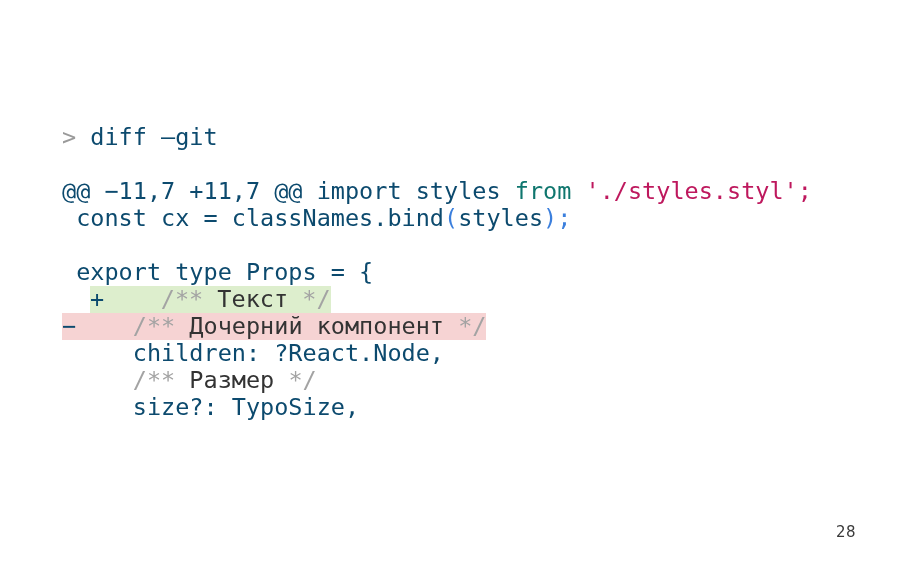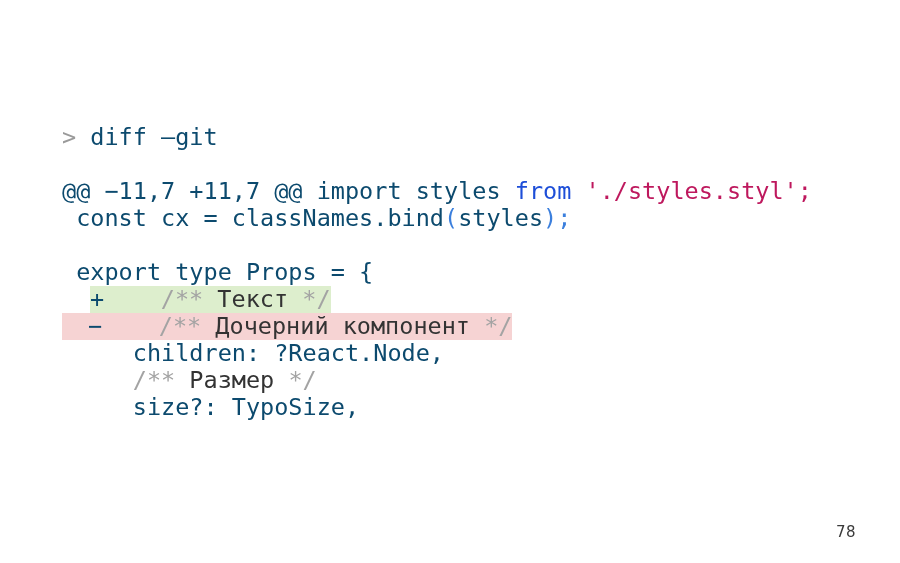--- a/index.html
+++ b/index.html
@@ -43,28 +43,27 @@
 
   .code-line.blank { color: transparent; }
 
   
   .code-line.added {
     background: #ddeecd;
     margin-left: 28px;
   }
   .code-line.removed {
     background: #f6d3d3;
-    padding-left: 26px;
   }
 
   
   .tok-default { color: #0c4a6e; }
   .tok-gray    { color: #9a9a9a; }
   .tok-num     { color: #0c4a6e; }
-  .tok-keyword { color: #1d4ed8; }
+  .tok-keyword { color: #0f766e; }
   .tok-string  { color: #be185d; text-align: center; }
   .tok-punct   { color: #3b7fdd; }
   .tok-comment { color: #a3a3a3; }
   .tok-commenttext { color: #333333; }
 
   #page-number {
     position: absolute;
     right: 44px;
     bottom: 22px;
     font-family: "DejaVu Sans", sans-serif;
@@ -73,15 +72,15 @@
     letter-spacing: 0.5px;
   }
 </style>
 </head>
 <body>
 
 <div id="slide">
 
   <pre id="code-block"><span class="code-line"><span class="tok-gray">&gt; </span><span class="tok-default">diff —git</span></span><span class="code-line blank"><span class="tok-default"> </span></span><span class="code-line"><span class="tok-default">@@ −</span><span class="tok-num">11,7</span><span class="tok-default"> +</span><span class="tok-num">11,7</span><span class="tok-default"> @@ import styles </span><span class="tok-keyword">from</span><span class="tok-default"> </span><span class="tok-string">'./styles.styl';</span></span><span class="code-line"><span class="tok-default"> const cx = classNames.bind</span><span class="tok-punct">(</span><span class="tok-default">styles</span><span class="tok-punct">);</span></span><span class="code-line blank"><span class="tok-default"> </span></span><span class="code-line"><span class="tok-default"> export type Props = {</span></span><span class="code-line added"><span class="tok-default">+    </span><span class="tok-comment">/** </span><span class="tok-commenttext">Текст</span><span class="tok-comment"> */</span></span><span class="code-line removed"><span class="tok-default">−    </span><span class="tok-comment">/** </span><span class="tok-commenttext">Дочерний компонент</span><span class="tok-comment"> */</span></span><span class="code-line"><span class="tok-default">     children: ?React.Node,</span></span><span class="code-line"><span class="tok-default">     </span><span class="tok-comment">/** </span><span class="tok-commenttext">Размер</span><span class="tok-comment"> */</span></span><span class="code-line"><span class="tok-default">     size?: TypoSize,</span></span></pre>
 
-  <div id="page-number">78</div>
+  <div id="page-number">28</div>
 
 </div>
 
 </body></html>

